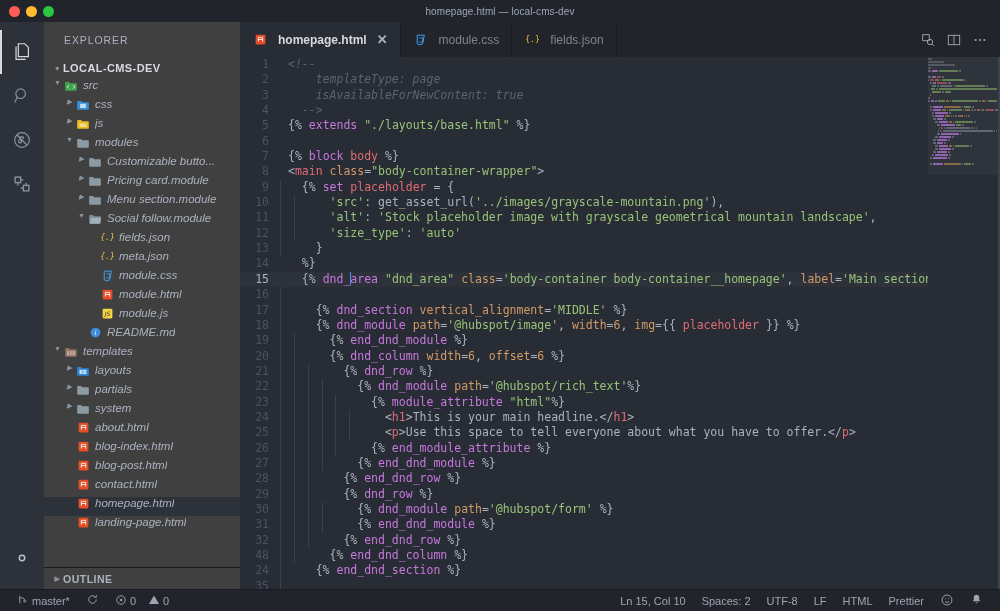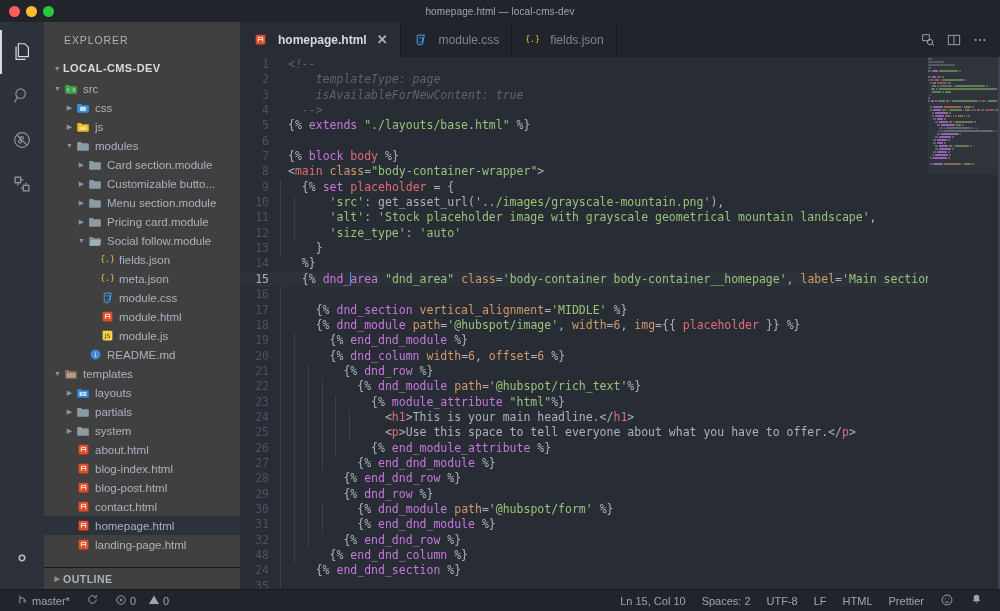--- a/index.html
+++ b/index.html
@@ -53,22 +53,22 @@
   .sb-title {
     height: 35px; display: flex; align-items: center; padding-left: 20px;
     font-size: 10.5px; letter-spacing: .9px; color: #abb2bf; text-transform: uppercase;
   }
   .sb-root {
     height: 22px; display: flex; align-items: center; padding-left: 8px;
     font-size: 11px; font-weight: bold; color: #d7dae0; letter-spacing: .4px;
   }
   .tree { flex: 1; overflow: hidden; padding-bottom: 2px; }
   .row {
-    height: 19px; display: flex; align-items: center; font-size: 11.5px;
-    color: #abb2bf; white-space: nowrap; cursor: pointer; position: relative;
+    height: 19px; display: flex; align-items: flex-start; font-size: 11.5px;
+    color: #abb2bf; white-space: nowrap; cursor: pointer; position: relative; font-style: italic;
   }
   .row.selected { background: #2c313a; }
   .twisty {
     width: 11px; flex: none; display: flex; align-items: center; justify-content: center;
     font-size: 7px; color: #8b93a1;
   }
   .ficon { width: 16px; flex: none; display: flex; align-items: center; justify-content: center; margin-right: 4px; }
   .ficon svg { display: block; }
   .lbl { overflow: hidden; text-overflow: ellipsis; }
   .outline {
@@ -262,51 +262,41 @@
             <span class="lbl">modules</span>
           </div>
           <div class="row">
             <span style="width:32px;flex:none"></span>
             <span class="twisty">▶</span>
             <span class="ficon">
               <svg width="14" height="14" viewBox="0 0 24 24">
                 <path d="M2 6.5a1.5 1.5 0 011.5-1.5h5l2 2.2h10A1.5 1.5 0 0122 8.7v10A1.5 1.5 0 0120.5 20h-17A1.5 1.5 0 012 18.5z" fill="#8b9aa3"></path>
               </svg>
             </span>
-            <span class="lbl">Card section.module</span>
+            <span class="lbl">Customizable butto...</span>
           </div>
           <div class="row">
             <span style="width:32px;flex:none"></span>
             <span class="twisty">▶</span>
             <span class="ficon">
               <svg width="14" height="14" viewBox="0 0 24 24">
                 <path d="M2 6.5a1.5 1.5 0 011.5-1.5h5l2 2.2h10A1.5 1.5 0 0122 8.7v10A1.5 1.5 0 0120.5 20h-17A1.5 1.5 0 012 18.5z" fill="#8b9aa3"></path>
               </svg>
             </span>
-            <span class="lbl">Customizable butto...</span>
+            <span class="lbl">Pricing card.module</span>
           </div>
           <div class="row">
             <span style="width:32px;flex:none"></span>
             <span class="twisty">▶</span>
             <span class="ficon">
               <svg width="14" height="14" viewBox="0 0 24 24">
                 <path d="M2 6.5a1.5 1.5 0 011.5-1.5h5l2 2.2h10A1.5 1.5 0 0122 8.7v10A1.5 1.5 0 0120.5 20h-17A1.5 1.5 0 012 18.5z" fill="#8b9aa3"></path>
               </svg>
             </span>
             <span class="lbl">Menu section.module</span>
-          </div>
-          <div class="row">
-            <span style="width:32px;flex:none"></span>
-            <span class="twisty">▶</span>
-            <span class="ficon">
-              <svg width="14" height="14" viewBox="0 0 24 24">
-                <path d="M2 6.5a1.5 1.5 0 011.5-1.5h5l2 2.2h10A1.5 1.5 0 0122 8.7v10A1.5 1.5 0 0120.5 20h-17A1.5 1.5 0 012 18.5z" fill="#8b9aa3"></path>
-              </svg>
-            </span>
-            <span class="lbl">Pricing card.module</span>
           </div>
           <div class="row">
             <span style="width:32px;flex:none"></span>
             <span class="twisty">▼</span>
             <span class="ficon">
               <svg width="14" height="14" viewBox="0 0 24 24">
                 <path d="M2 6.5a1.5 1.5 0 011.5-1.5h5l2 2.2h10A1.5 1.5 0 0122 8.7v10A1.5 1.5 0 0120.5 20h-17A1.5 1.5 0 012 18.5z" fill="#7d8c95"></path>
                 <path d="M4.5 10h18l-2.8 9.2a1 1 0 01-1 .8H3.4z" fill="#9fb0b9"></path>
               </svg>
             </span>

